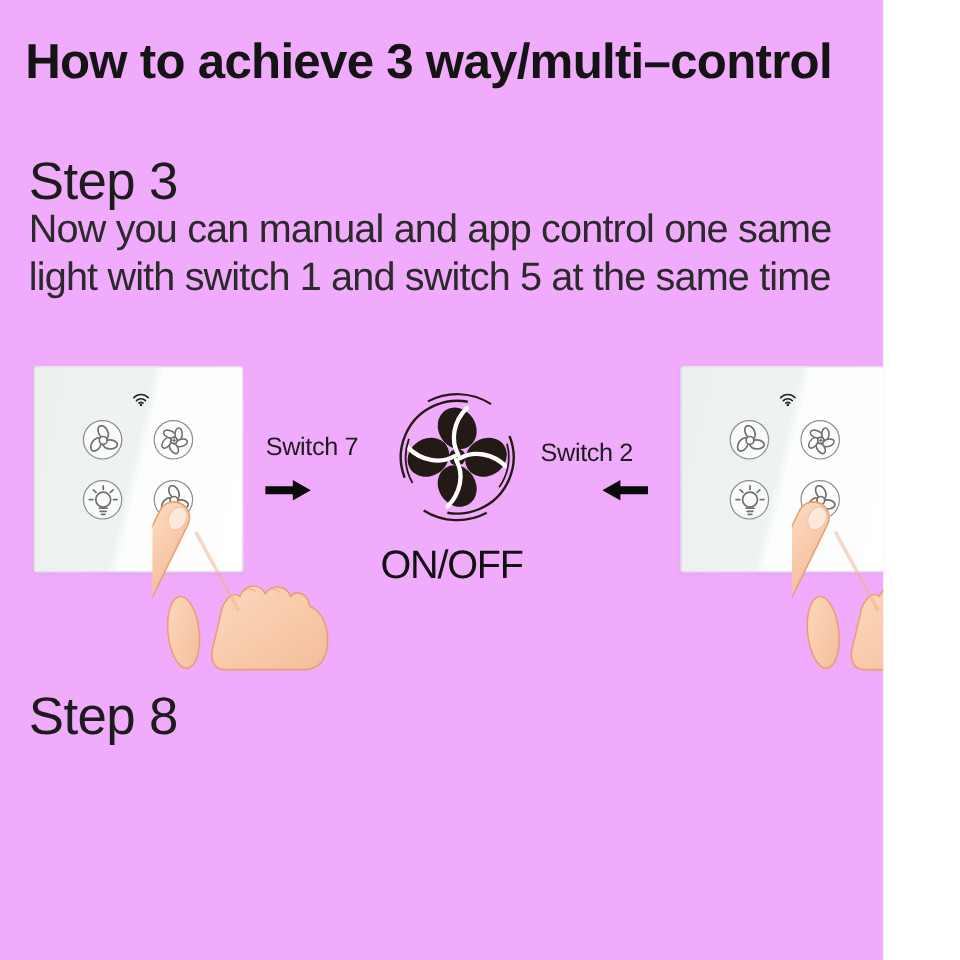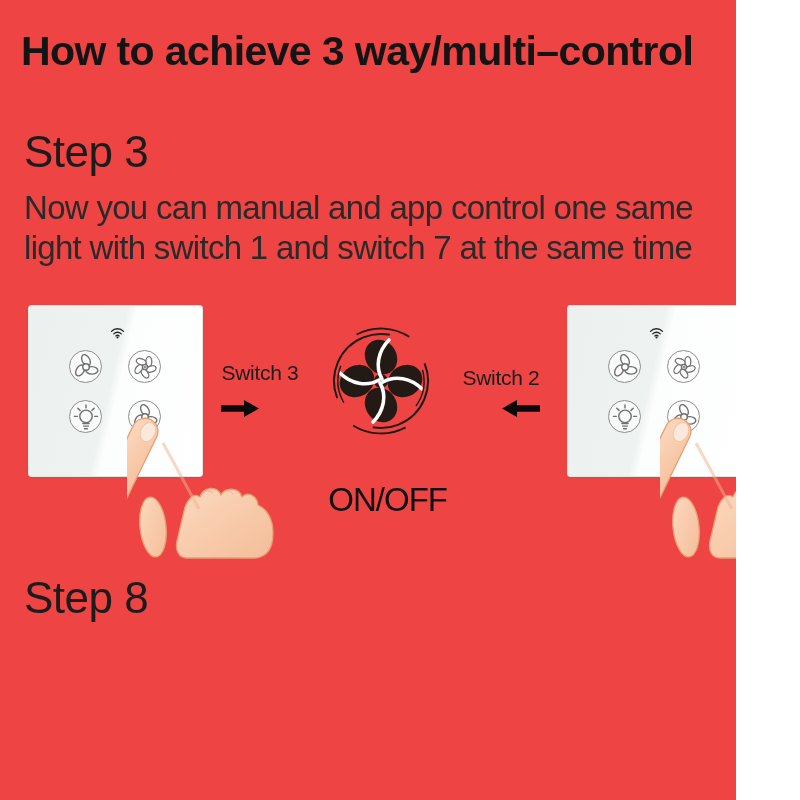--- a/index.html
+++ b/index.html
@@ -1,26 +1,26 @@
 <!DOCTYPE html>
 <html><head>
 <meta charset="utf-8">
 <style>
   html,body{margin:0;padding:0;background:#ffffff;}
-  .page{position:relative;width:736px;height:800px;overflow:hidden;background:#ef4444;
+  .page{position:relative;width:736px;height:800px;overflow:hidden;background:#f0abfc;
         font-family:"Liberation Sans",sans-serif;color:#1f1f1f;}
   h1.title{margin:0;position:absolute;left:21px;top:28px;font-size:41px;font-weight:700;
            letter-spacing:-0.6px;color:#141414;white-space:nowrap;}
   .step-heading{position:absolute;left:24px;font-size:44px;font-weight:500;line-height:48px;
                 letter-spacing:-0.5px;color:#1c1c1c;text-align:center;}
   #step3-heading{top:128px;}
   #step4-heading{top:574px;}
   .body-text{position:absolute;left:24px;font-size:33px;font-weight:400;line-height:40px;
              letter-spacing:-0.7px;color:#2a2a2a;}
-  #step3-body{top:188px;}
+  #step3-body{top:171px;}
   #step4-body{top:633px;}
   .body-text .line{white-space:nowrap;}
 
   
   .panel{position:absolute;top:305px;width:175px;height:172px;border:1px solid #e2e6e5;
          border-radius:3px;box-sizing:border-box;
          background:linear-gradient(103deg,#ecf1ef 0%,#eef3f1 47%,#fcfdfd 51%,#ffffff 100%);
          box-shadow:0 1px 3px rgba(0,0,0,0.05);}
   #panel-left{left:28px;}
   #panel-right{left:567px;}
@@ -31,26 +31,26 @@
   .btn svg{width:26px;height:26px;}
   .b-tl{left:40px;top:44px;}
   .b-tr{left:99px;top:44px;}
   .b-bl{left:40px;top:94px;}
   .b-br{left:99px;top:94px;}
 
   
   .switch-label{position:absolute;font-size:21px;letter-spacing:-0.3px;color:#1c1c1c;
                 text-align:center;white-space:nowrap;}
   #switch1-label{left:218px;top:361px;width:84px;}
-  #switch2-label{left:456px;top:366px;width:90px;}
+  #switch2-label{left:444px;top:366px;width:90px;}
   .arrow{position:absolute;width:38px;height:17px;}
   #arrow-right{left:221px;top:400px;}
   #arrow-left{left:502px;top:400px;transform:scaleX(-1);}
-  #onoff-label{position:absolute;left:317px;top:452px;width:130px;text-align:right;
-               font-size:33px;font-weight:500;letter-spacing:-1px;color:#111;margin-top:29px;}
+  #onoff-label{position:absolute;left:317px;top:452px;width:130px;text-align:left;
+               font-size:33px;font-weight:500;letter-spacing:-1px;color:#111;}
   #fan-center{position:absolute;left:323px;top:323px;width:116px;height:116px;}
   .hand{position:absolute;top:417px;width:150px;height:148px;}
   #hand-left{left:127px;}
   #hand-right{left:660px;}
 </style>
 </head>
 <body>
 
 <svg width="0" height="0" style="position:absolute">
   <defs>
@@ -165,21 +165,21 @@
   </defs>
 </svg>
 
 <div class="page">
 
   <h1 class="title">How to achieve 3 way/multi–control</h1>
 
   <div class="step-heading" id="step3-heading">Step 3</div>
   <div class="body-text" id="step3-body">
     <div class="line">Now you can manual and app control one same</div>
-    <div class="line">light with switch 1 and switch 7 at the same time</div>
+    <div class="line">light with switch 1 and switch 5 at the same time</div>
   </div>
 
   <div class="panel" id="panel-left">
     <svg class="wifi">
         <use href="#sym-wifi"></use>
       </svg>
     <div class="btn b-tl">
         <svg>
           <use href="#sym-fan3"></use>
         </svg>
@@ -194,21 +194,21 @@
           <use href="#sym-bulb"></use>
         </svg>
       </div>
     <div class="btn b-br">
         <svg>
           <use href="#sym-fan3"></use>
         </svg>
       </div>
   </div>
 
-  <div class="switch-label" id="switch1-label">Switch 3</div>
+  <div class="switch-label" id="switch1-label">Switch 7</div>
   <svg class="arrow" id="arrow-right">
       <use href="#sym-arrow"></use>
     </svg>
 
   <svg id="fan-center">
       <use href="#sym-fan-big"></use>
     </svg>
   <div id="onoff-label">ON/OFF</div>
 
   <div class="switch-label" id="switch2-label">Switch 2</div>

